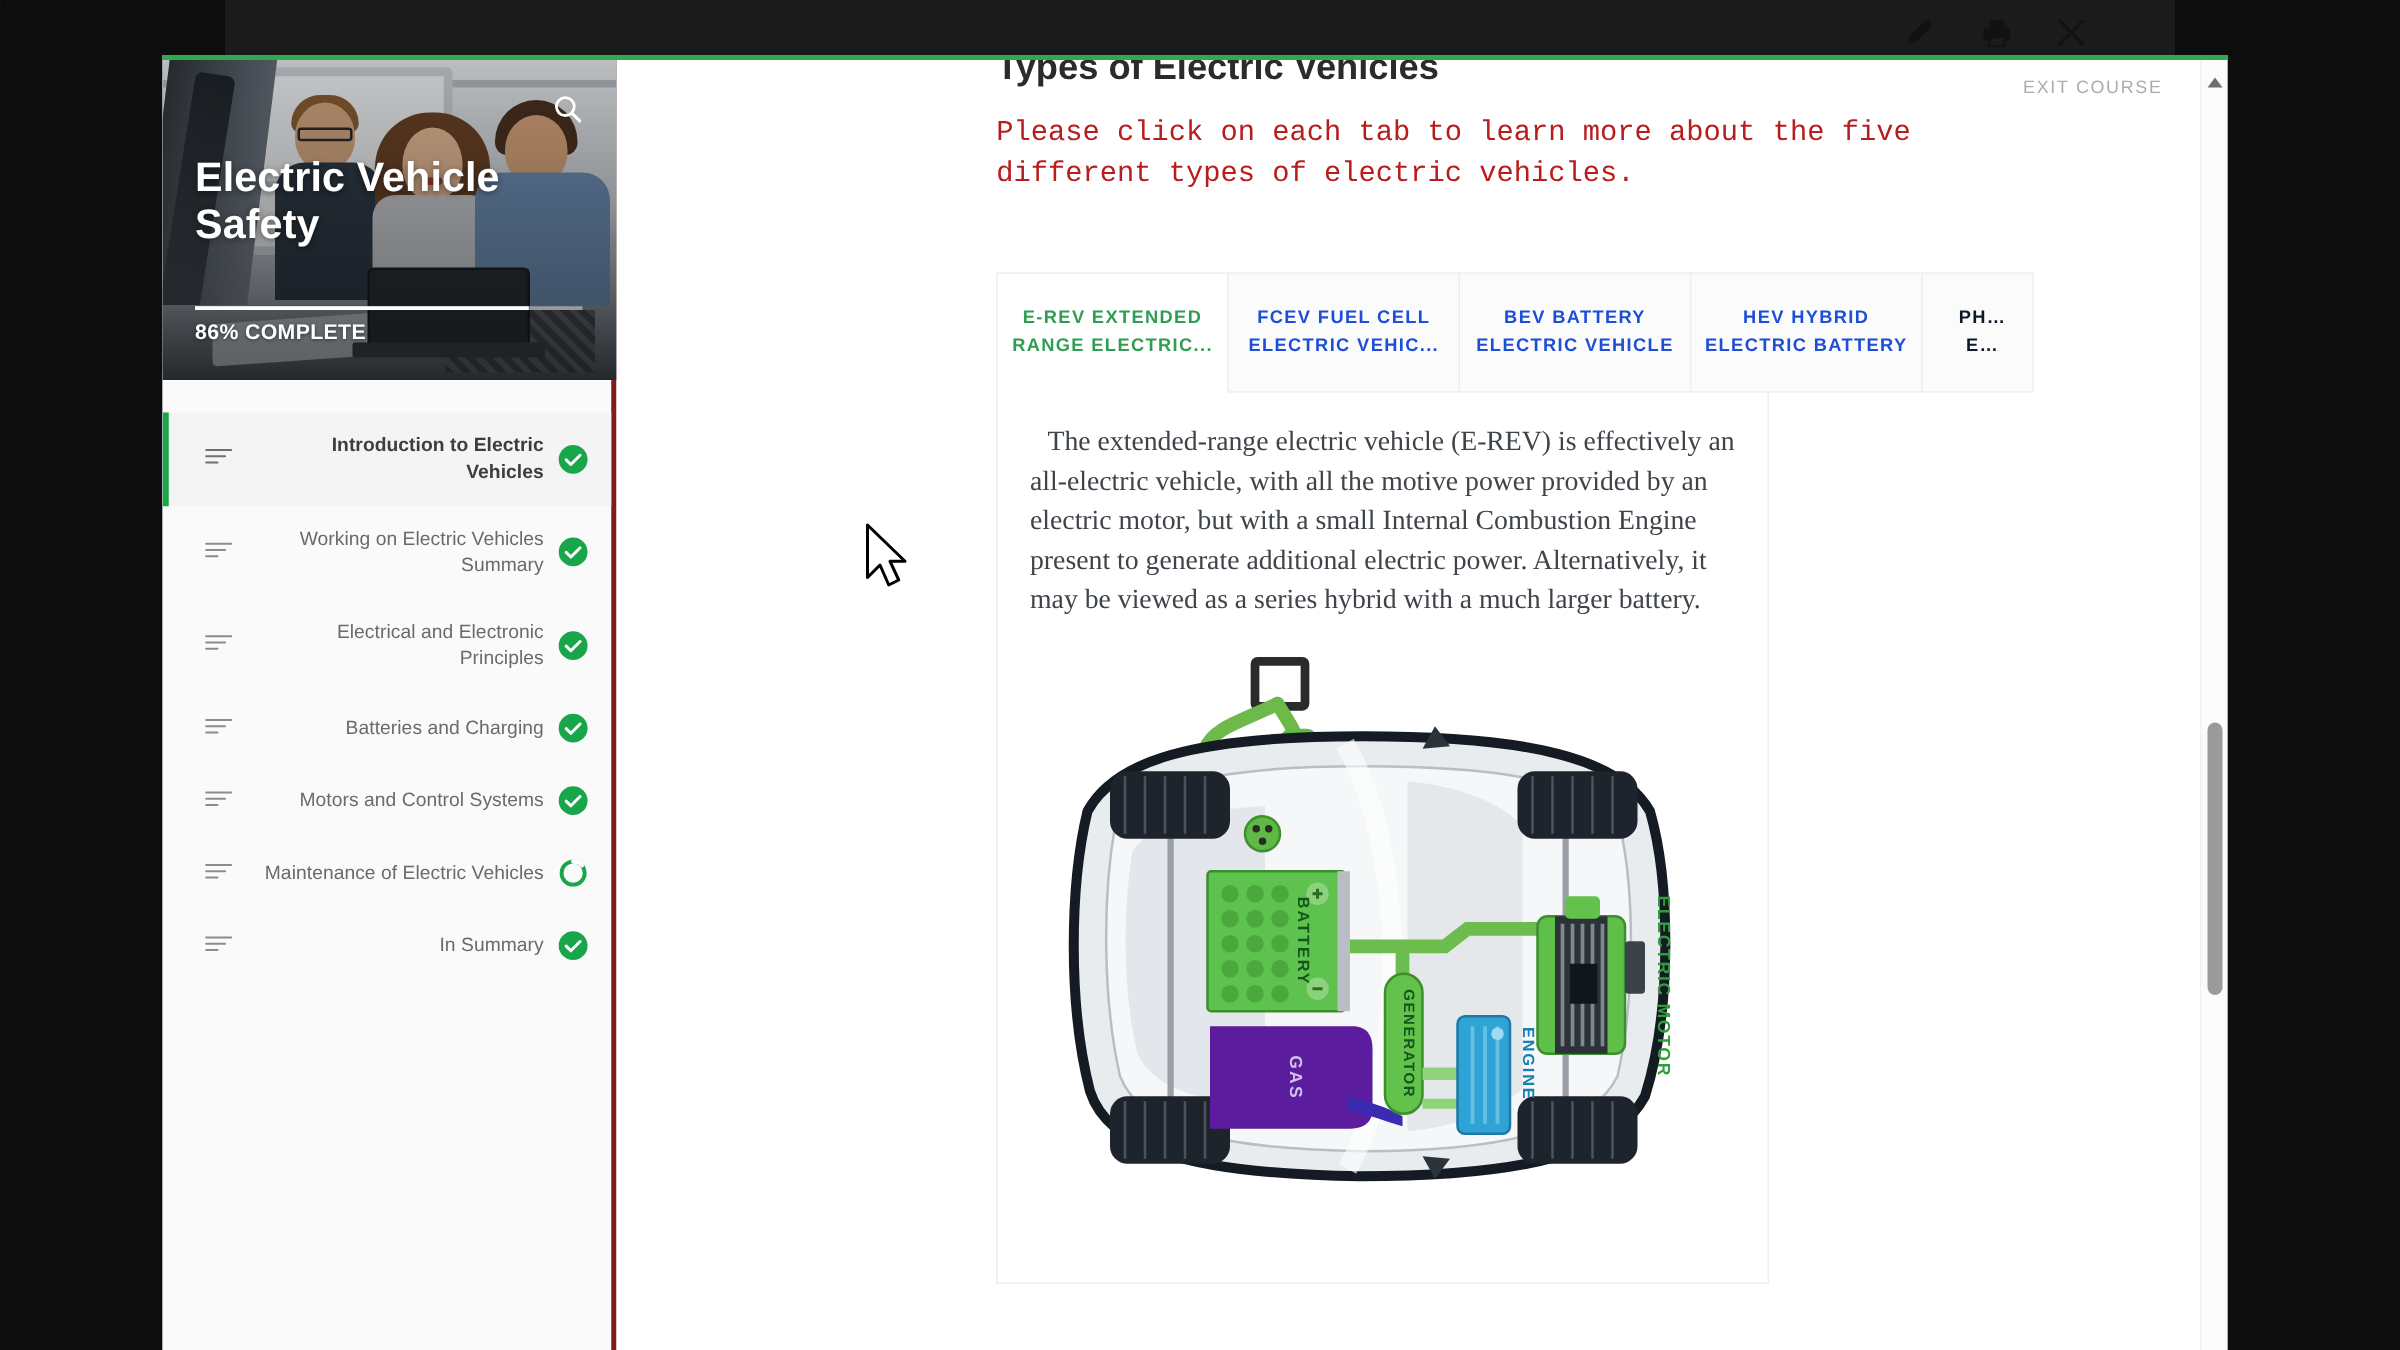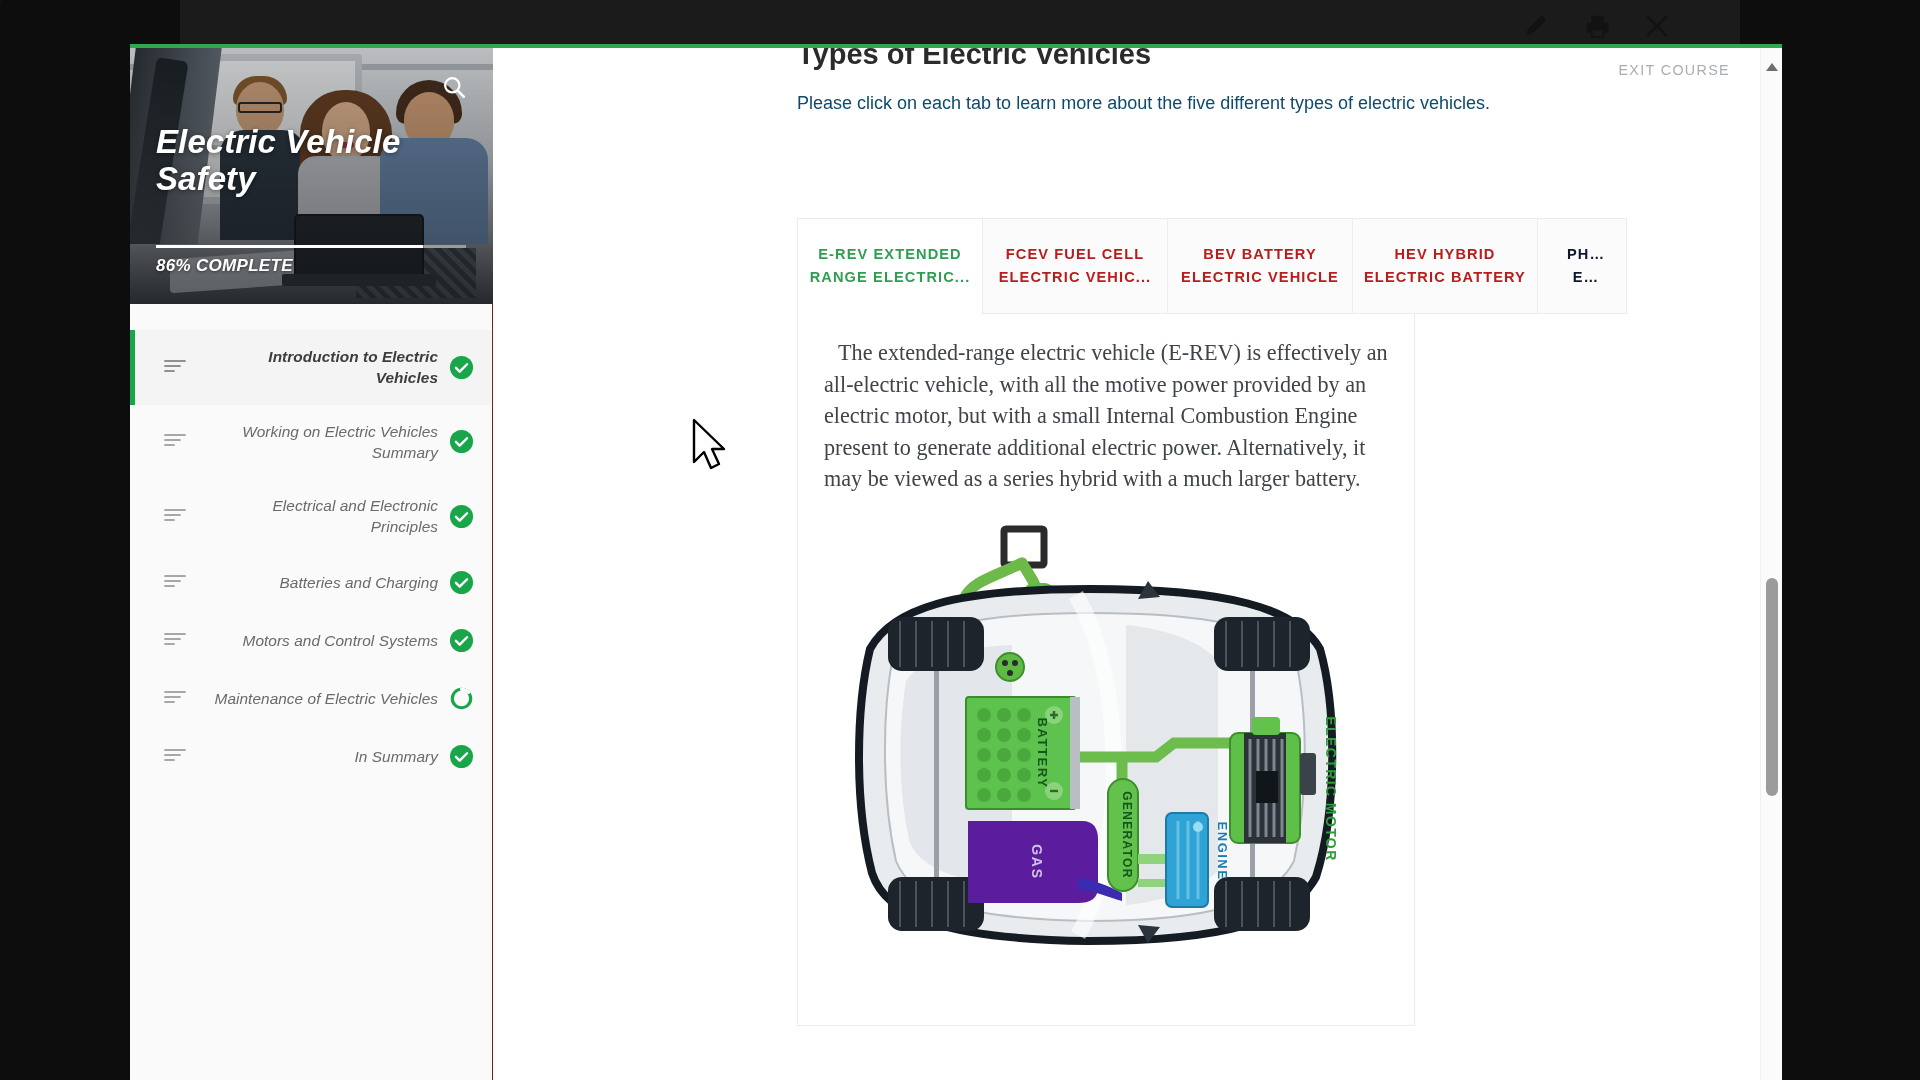--- a/index.html
+++ b/index.html
@@ -46,22 +46,21 @@
   
   .left-gutter {
     position:absolute; left:0; top:0; width:8px; height:100%;
     background:#b9bcc0;
   }
 
   
   .sidebar {
     position:absolute; left:0; top:0; width:363px; height:100%;
     background:#fafafa; z-index:4;
-    border-right:1px solid #7f1d1d;
-    font-style:italic;
+    border-right:4px solid #7f1d1d;
   }
   .hero {
     position:relative; width:363px; height:256px; overflow:hidden;
     background:#5d6570;
   }
   
   .hero-photo { position:absolute; inset:0; }
   .hero-photo .bg {
     position:absolute; inset:0;
     background:
@@ -179,32 +178,32 @@
     font-size:14.3px; letter-spacing:1.35px; color:#a9adb2; cursor:pointer;
     font-weight:400;
   }
   .page-title {
     position:absolute; left:304px; top:-10px; width:880px;
     font-size:29px; font-weight:600; color:#2b2b2b;
     font-family:"Liberation Sans", sans-serif;
   }
   .page-intro {
     position:absolute; left:304px; top:42px; width:860px;
-    font-family:Liberation Sans, sans-serif;
-    font-size:18px; line-height:1.45; color:#0c4a6e;
+    font-family:Liberation Mono, monospace;
+    font-size:23px; line-height:1.45; color:#b91c1c;
   }
 
   
   .tabs-area { position:absolute; left:304px; top:170px; width:960px; }
   .tab-strip { display:flex; height:96px; }
   .tab {
     flex:0 0 186px; border:1px solid #ececec; border-bottom:1px solid #ececec;
     background:#fbfbfb;
     display:flex; align-items:center; justify-content:center; text-align:center;
-    font-size:14.6px; font-weight:700; letter-spacing:1.1px; color:#b91c1c;
+    font-size:14.6px; font-weight:700; letter-spacing:1.1px; color:#1d4ed8;
     line-height:1.55; padding:0 8px; cursor:pointer;
   }
   .tab + .tab { margin-left:-1px; }
   .tab.active { background:#ffffff; color:#2f9e52; border-bottom-color:#ffffff; }
   .tab.cut { flex:0 0 90px; overflow:hidden; color:#0f172a; justify-content:flex-start; padding-left:16px; }
   .tab-panel {
     border:1px solid #ececec; border-top:none; background:#fff;
     margin-top:-1px; width:618px; min-height:700px; padding:24px 26px 30px 26px;
   }
   .tab-text {

